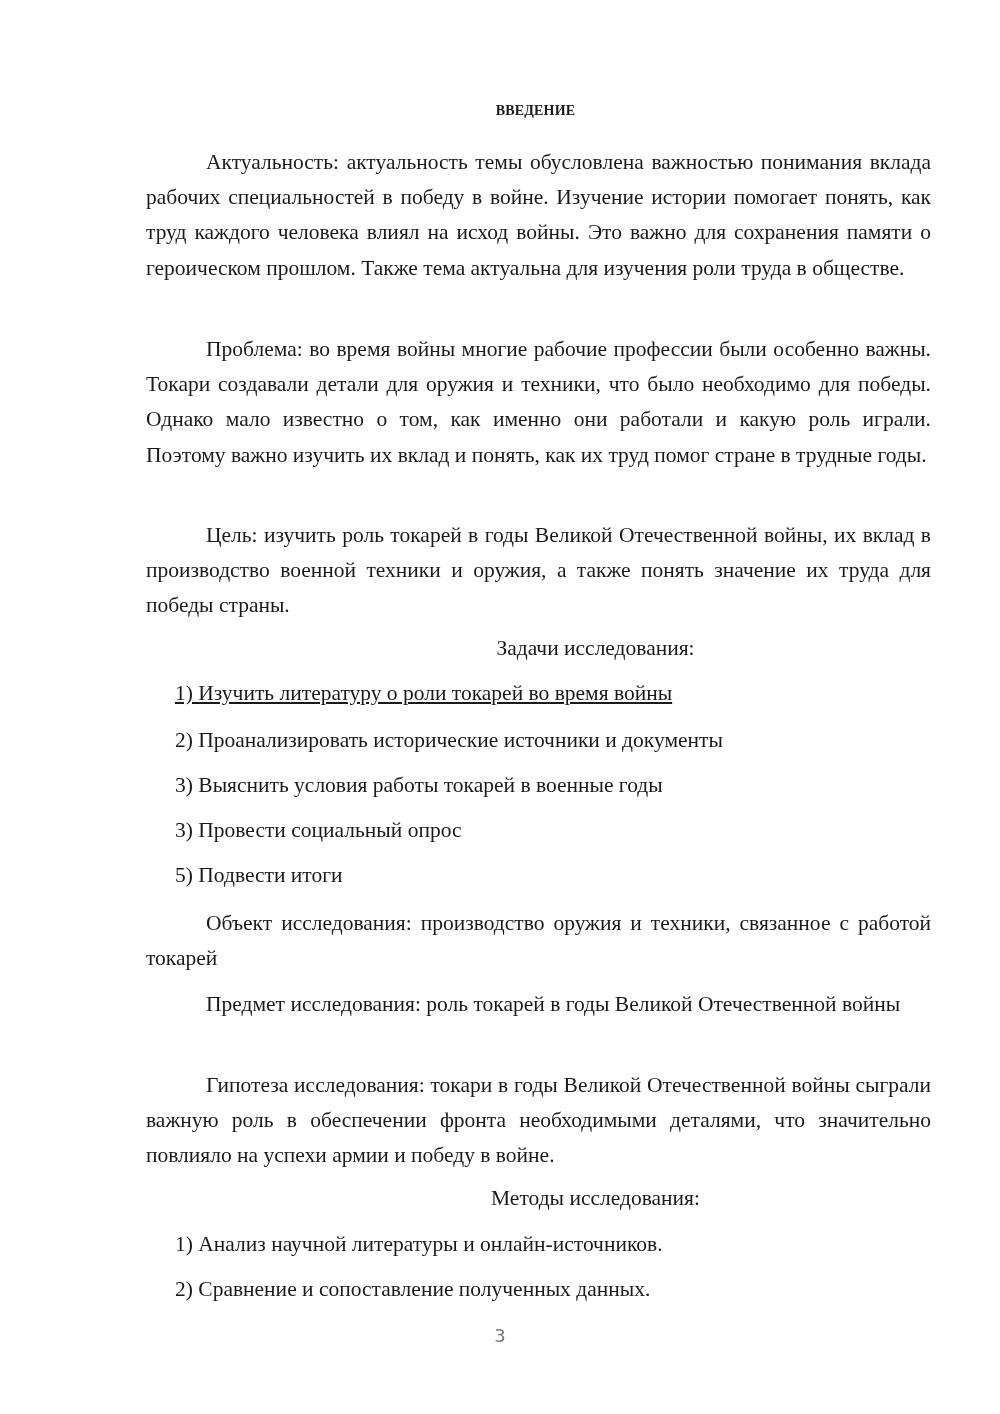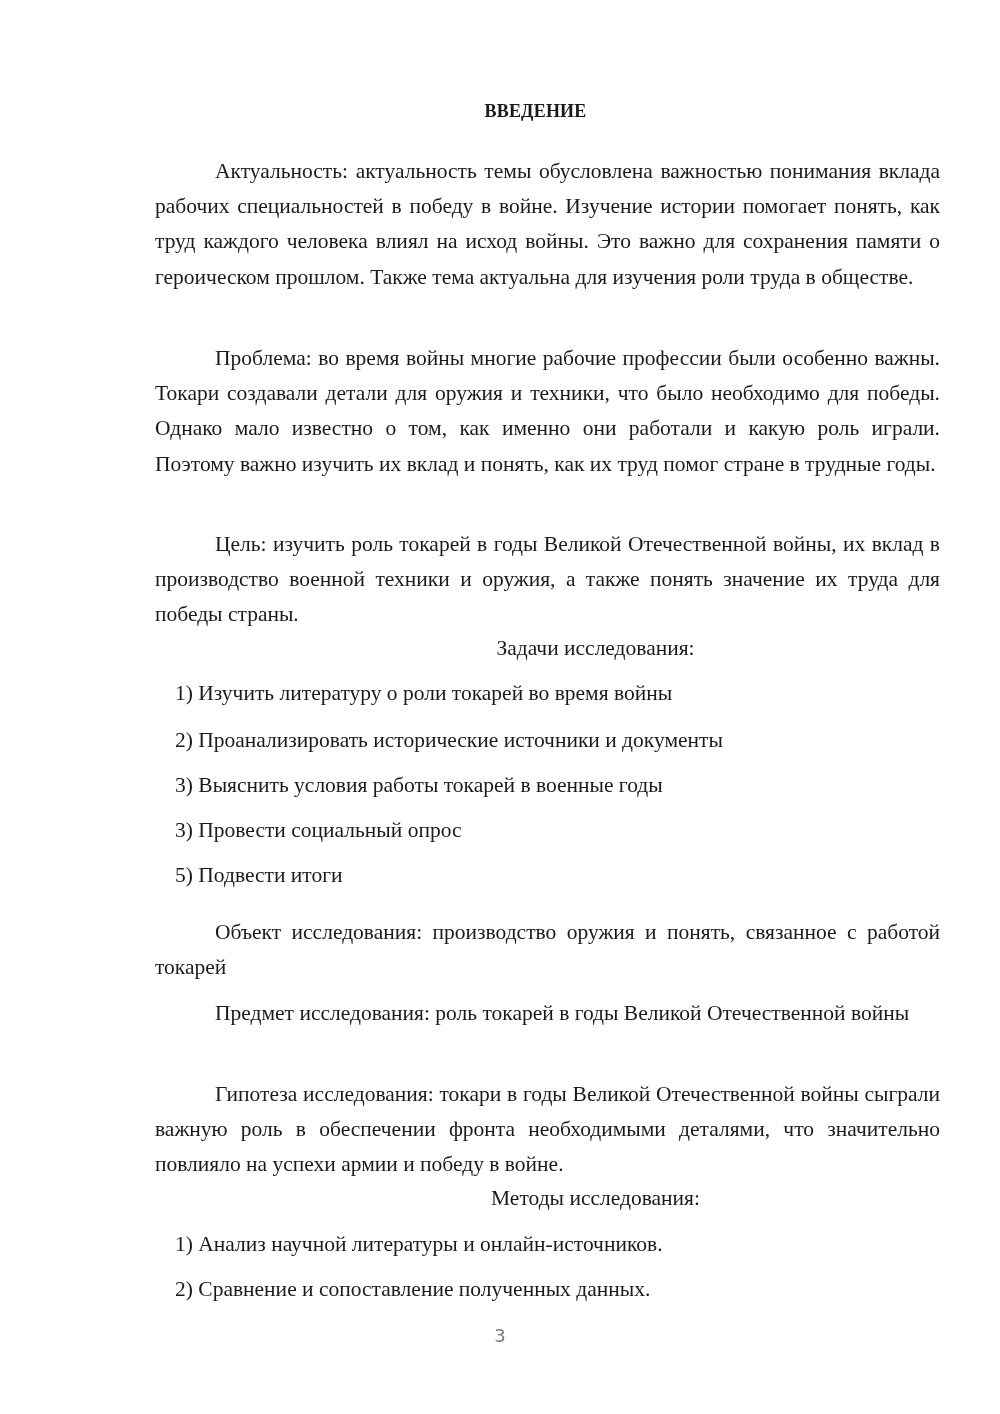--- a/index.html
+++ b/index.html
@@ -21,33 +21,33 @@
       top: 0;
       width: 785px;
     }
     .title {
       position: absolute;
       left: 0;
       width: 785px;
       top: 97px;
       text-align: center;
       font-weight: bold;
-      font-size: 18px;
+      font-size: 14px;
       line-height: 28px;
       letter-spacing: 0.2px;
     }
     .para {
       position: absolute;
       left: 0;
       width: 785px;
       font-size: 21.5px;
       line-height: 35.2px;
       text-align: justify;
       text-indent: 60px;
-      margin: 12px;
+      margin: 3px;
     }
     .line {
       position: absolute;
       left: 0;
       width: 785px;
       font-size: 21.5px;
       line-height: 28px;
       white-space: nowrap;
     }
     .line.indent {
@@ -75,27 +75,27 @@
   <div class="title">ВВЕДЕНИЕ</div>
 
   <p class="para" style="top:142px;">Актуальность: актуальность темы обусловлена важностью понимания вклада рабочих специальностей в победу в войне. Изучение истории помогает понять, как труд каждого человека влиял на исход войны. Это важно для сохранения памяти о героическом прошлом. Также тема актуальна для изучения роли труда в обществе.</p>
 
   <p class="para" style="top:329px;">Проблема: во время войны многие рабочие профессии были особенно важны. Токари создавали детали для оружия и техники, что было необходимо для победы. Однако мало известно о том, как именно они работали и какую роль играли. Поэтому важно изучить их вклад и понять, как их труд помог стране в трудные годы.</p>
 
   <p class="para" style="top:515px;">Цель: изучить роль токарей в годы Великой Отечественной войны, их вклад в производство военной техники и оружия, а также понять значение их труда для победы страны.</p>
 
   <div class="line indent" style="top:634px;">Задачи исследования:</div>
 
-  <div class="line item" style="top:679px;">1) Изучить литературу о роли токарей во время войны</div>
+  <div class="line item" style="top:679px;text-decoration:underline;">1) Изучить литературу о роли токарей во время войны</div>
   <div class="line item" style="top:726px;">2) Проанализировать исторические источники и документы</div>
   <div class="line item" style="top:771px;">3) Выяснить условия работы токарей в военные годы</div>
   <div class="line item" style="top:816px;">3) Провести социальный опрос</div>
   <div class="line item" style="top:861px;">5) Подвести итоги</div>
 
-  <p class="para" style="top:903px;">Объект исследования: производство оружия и понять, связанное с работой токарей</p>
+  <p class="para" style="top:903px;">Объект исследования: производство оружия и техники, связанное с работой токарей</p>
 
   <p class="para" style="top:984px;">Предмет исследования: роль токарей в годы Великой Отечественной войны</p>
 
   <p class="para" style="top:1065px;">Гипотеза исследования: токари в годы Великой Отечественной войны сыграли важную роль в обеспечении фронта необходимыми деталями, что значительно повлияло на успехи армии и победу в войне.</p>
 
   <div class="line indent" style="top:1184px;">Методы исследования:</div>
 
   <div class="line item" style="top:1230px;">1) Анализ научной литературы и онлайн-источников.</div>
   <div class="line item" style="top:1275px;">2) Сравнение и сопоставление полученных данных.</div>
 </div>

